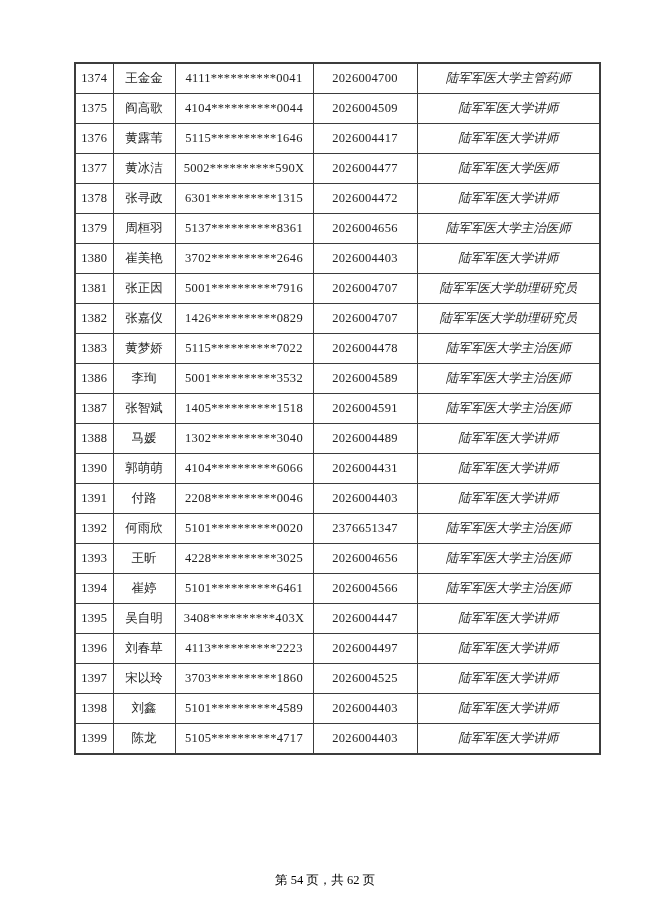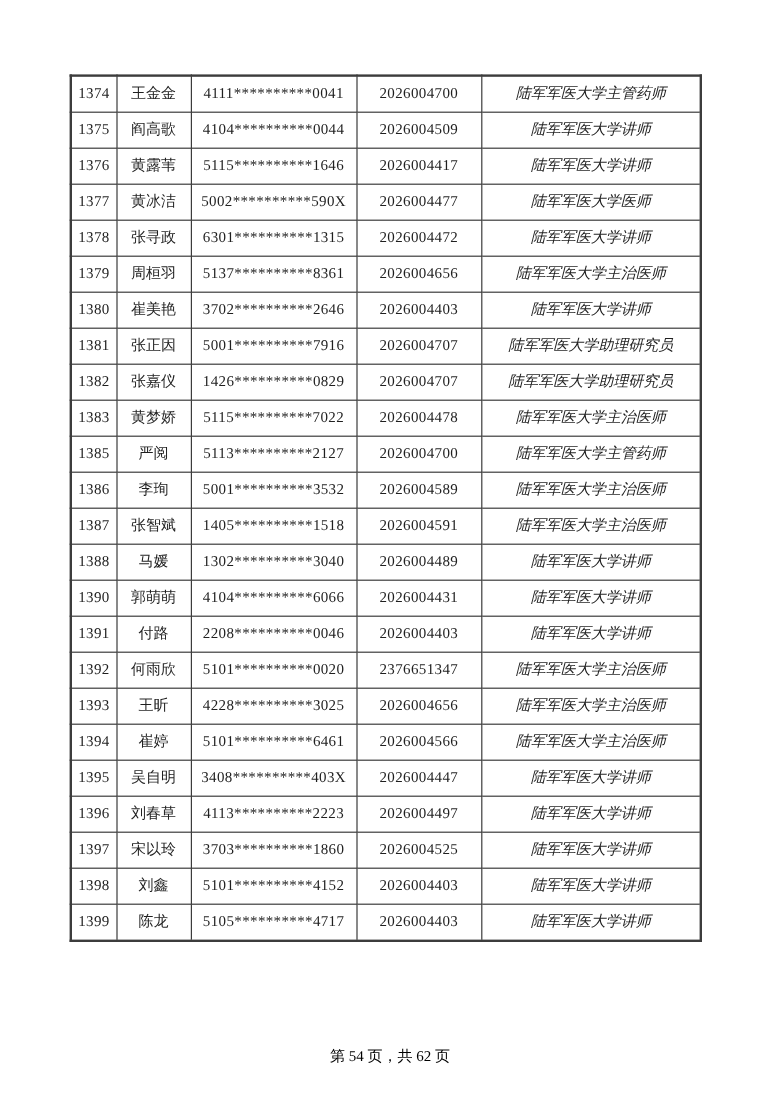--- a/index.html
+++ b/index.html
@@ -11,21 +11,21 @@
     position: relative;
     width: 650px;
     height: 919px;
     background: #ffffff;
     font-family: "Liberation Serif", "DejaVu Serif", serif;
     color: #1f1f1f;
     overflow: hidden;
   }
   table.roster {
     position: absolute;
-    left: 58px;
+    left: 74px;
     top: 62px;
     width: 525px;
     border-collapse: collapse;
     table-layout: fixed;
   }
   table.roster td {
     border: 1.5px solid #3c3c3c;
     height: 29px;
     font-size: 12.5px;
     line-height: 1;
@@ -148,27 +148,20 @@
 
     <tr>
       <td class="cell-no">1383</td>
       <td class="cell-name">黄梦娇</td>
       <td class="cell-id">5115**********7022</td>
       <td class="cell-code">2026004478</td>
       <td class="cell-title">陆军军医大学主治医师</td>
     </tr>
 
 
-    <tr>
-      <td class="cell-no">1385</td>
-      <td class="cell-name">严阅</td>
-      <td class="cell-id">5113**********2127</td>
-      <td class="cell-code">2026004700</td>
-      <td class="cell-title">陆军军医大学主管药师</td>
-    </tr>
 
     <tr>
       <td class="cell-no">1386</td>
       <td class="cell-name">李珣</td>
       <td class="cell-id">5001**********3532</td>
       <td class="cell-code">2026004589</td>
       <td class="cell-title">陆军军医大学主治医师</td>
     </tr>
 
     <tr>
@@ -248,21 +241,21 @@
       <td class="cell-no">1397</td>
       <td class="cell-name">宋以玲</td>
       <td class="cell-id">3703**********1860</td>
       <td class="cell-code">2026004525</td>
       <td class="cell-title">陆军军医大学讲师</td>
     </tr>
 
     <tr>
       <td class="cell-no">1398</td>
       <td class="cell-name">刘鑫</td>
-      <td class="cell-id">5101**********4152</td>
+      <td class="cell-id">5101**********4589</td>
       <td class="cell-code">2026004403</td>
       <td class="cell-title">陆军军医大学讲师</td>
     </tr>
 
     <tr>
       <td class="cell-no">1399</td>
       <td class="cell-name">陈龙</td>
       <td class="cell-id">5105**********4717</td>
       <td class="cell-code">2026004403</td>
       <td class="cell-title">陆军军医大学讲师</td>

